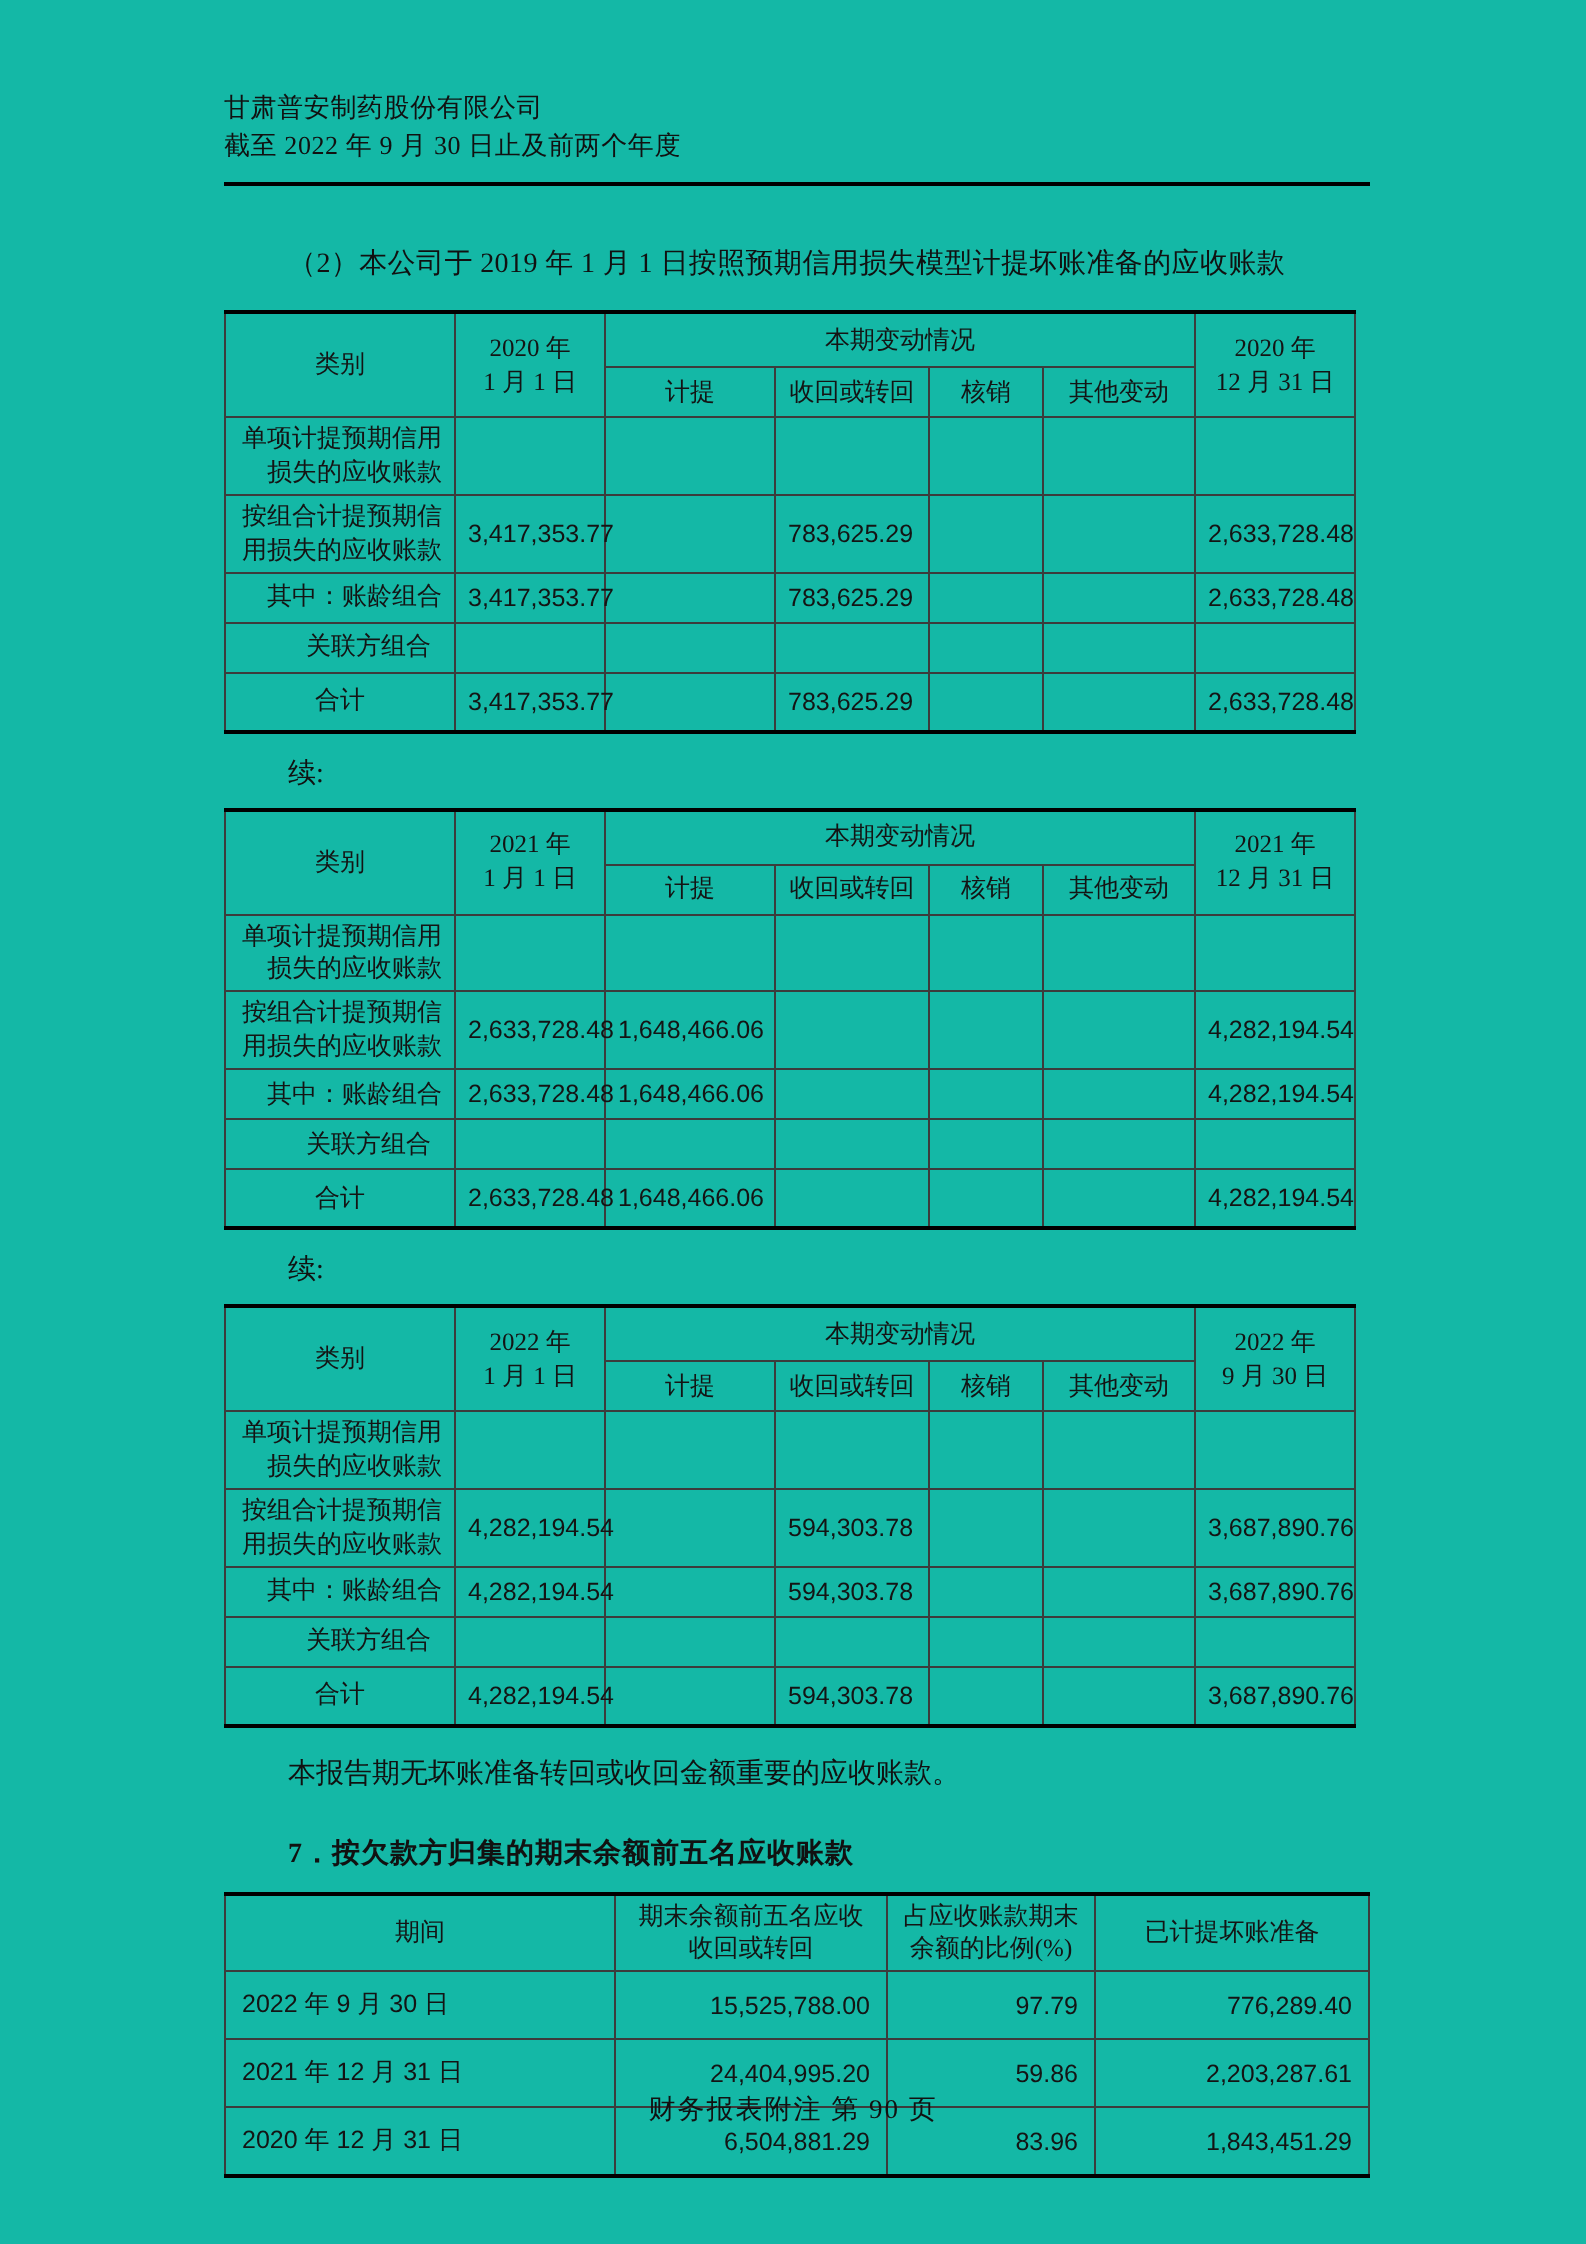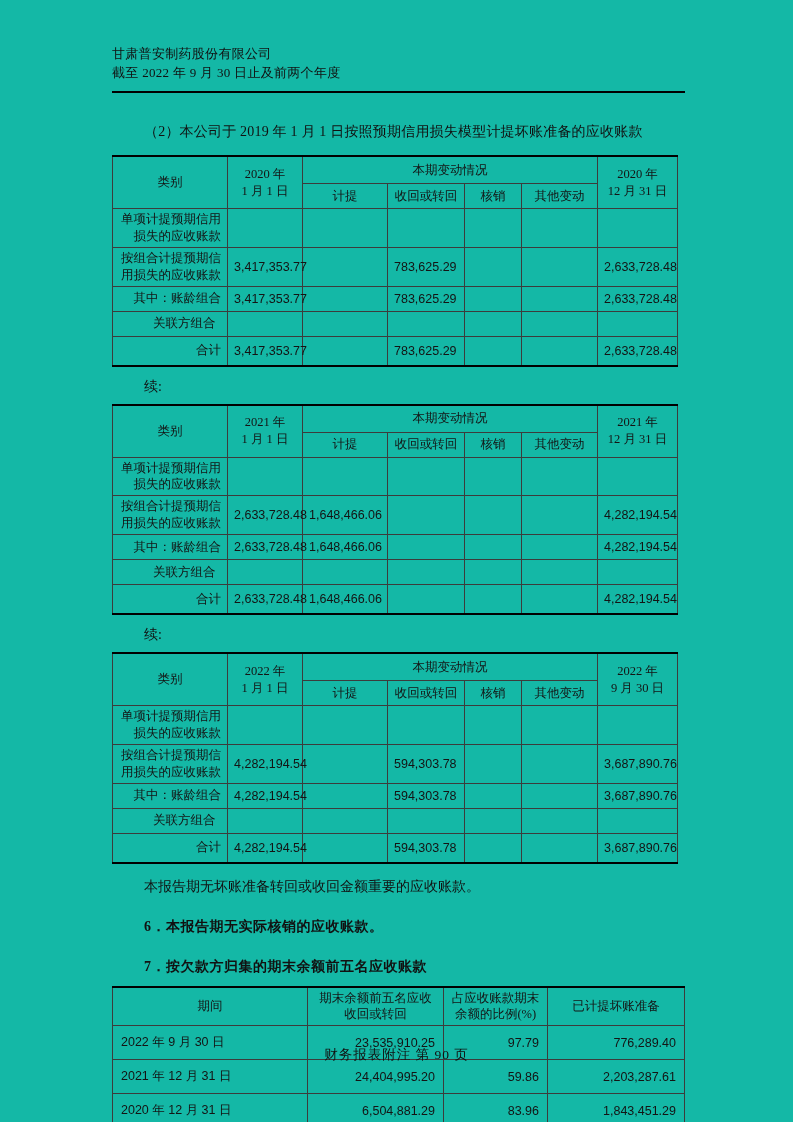--- a/index.html
+++ b/index.html
@@ -24,21 +24,21 @@
   th,td{border:1px solid #3c3c3c;padding:2px 6px;vertical-align:middle;color:#141414;}
   table{border-top:2px solid #000;border-bottom:2px solid #000;}
   th{font-weight:normal;text-align:center;line-height:1.35;}
   .pre{white-space:pre-line;}
   .num{
     font-family:"Liberation Sans","DejaVu Sans",sans-serif;
     text-align:right;padding-right:8px;font-size:12.5px;
   }
   .lab{text-align:right;padding-left:4px;line-height:1.35;}
   .lab-ind{text-align:left;padding-left:40px;}
-  .lab-ctr{text-align:right;border-radius:12px;}
+  .lab-ctr{text-align:center;border-radius:12px;}
   .h2l td{height:32px;}
   .h1l td{height:20px;}
   .hsum td{height:24px;}
   .hdrrow1 th{height:22px;}
   .hdrrow2 th{height:20px;}
   .note{font-size:14px;margin:14px 0 0 32px;}
   .bold-sec{font-size:14px;font-weight:bold;margin:22px 0 0 32px;letter-spacing:.5px;}
   .top5 th{height:19px;}
   .top5 td{height:29px;}
   .date-cell{text-align:left;padding-left:8px;font-family:"Liberation Sans","DejaVu Sans",sans-serif;font-size:12.5px;}
@@ -290,21 +290,20 @@
         <td class="num">594,303.78</td>
         <td class="num"></td>
         <td class="num"></td>
         <td class="num">3,687,890.76</td>
       </tr>
     </tbody>
   </table>
 
   <div class="note">本报告期无坏账准备转回或收回金额重要的应收账款。</div>
 
-  <div class="bold-sec">6．本报告期无实际核销的应收账款。</div>
   <div class="bold-sec">7．按欠款方归集的期末余额前五名应收账款</div>
 
   <table class="top5">
     <colgroup>
         <col style="width:195px">
         <col style="width:136px">
         <col style="width:104px">
         <col style="width:137px">
       </colgroup>
     <thead>
@@ -313,21 +312,21 @@
         <th class="pre">期末余额前五名应收
 收回或转回</th>
         <th class="pre">占应收账款期末
 余额的比例(%)</th>
         <th>已计提坏账准备</th>
       </tr>
     </thead>
     <tbody>
       <tr>
         <td class="date-cell">2022 年 9 月 30 日</td>
-        <td class="num">23,535,910.25</td>
+        <td class="num">15,525,788.00</td>
         <td class="num">97.79</td>
         <td class="num">776,289.40</td>
       </tr>
       <tr>
         <td class="date-cell">2021 年 12 月 31 日</td>
         <td class="num">24,404,995.20</td>
         <td class="num">59.86</td>
         <td class="num">2,203,287.61</td>
       </tr>
       <tr>

